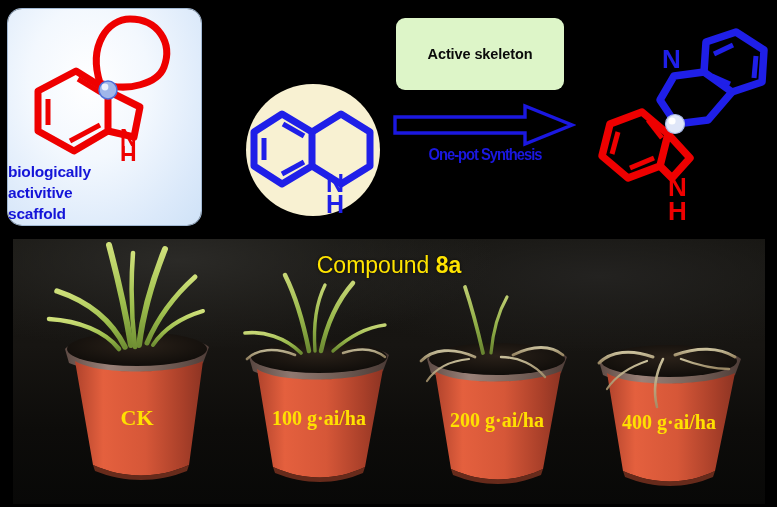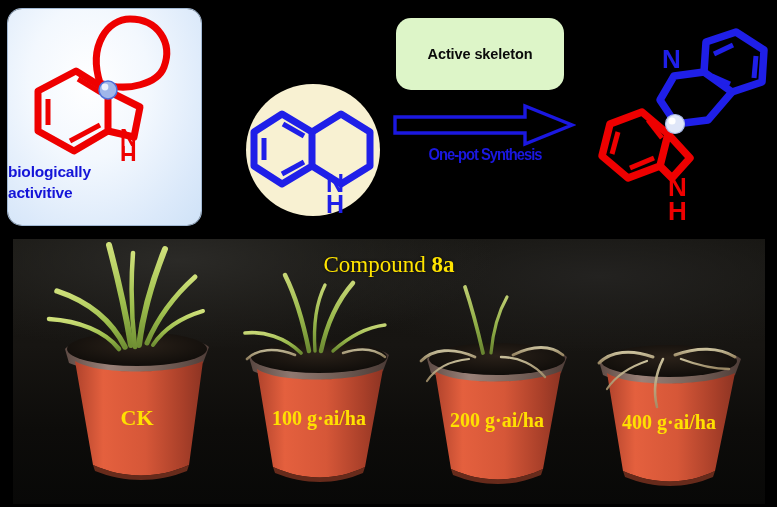--- a/index.html
+++ b/index.html
@@ -35,21 +35,21 @@
   #thq-group { position:absolute; left:238px; top:78px; width:150px; height:160px; }
   #thq-disc {
     position:absolute; left:8px; top:6px; width:134px; height:132px;
     border-radius:50%; background:#f8f1d2;
   }
   #thq-structure { position:absolute; left:0; top:0; width:150px; height:160px; }
 
   
   #strategy-box {
     position:absolute; left:396px; top:18px; width:168px; height:72px;
-    background:#ddf5c8; border-radius:15px;
+    background:#ddf5c8; border-radius:9px;
     display:flex; flex-direction:column; align-items:center; justify-content:center;
     gap:9px; color:#0b0b0b; font-weight:bold; font-size:14.5px; letter-spacing:-.1px;
   }
 
   
   #reaction-arrow { position:absolute; left:392px; top:103px; width:184px; height:44px; }
 
   
   #onepot-label {
     position:absolute; left:392px; top:146px; width:186px;
@@ -66,21 +66,21 @@
     position:absolute; left:13px; top:239px; width:752px; height:265px;
     overflow:hidden;
     background:
       radial-gradient(ellipse 60% 48% at 22% 8%,  #2b2a27 0%, rgba(20,19,18,0) 70%),
       radial-gradient(ellipse 55% 40% at 78% 14%, #232220 0%, rgba(16,16,15,0) 72%),
       linear-gradient(#14130f 0%, #171512 40%, #0d0c0a 72%, #080807 100%);
   }
   #photo-scene { position:absolute; inset:0; }
   #compound-title {
     position:absolute; left:0; top:13px; width:752px; text-align:center;
-    font-family:Liberation Serif, serif; font-size:23px; color:#ffe400;
+    font-family:Liberation Sans, sans-serif; font-size:23px; color:#ffe400;
     text-shadow:0 0 3px rgba(0,0,0,.8);
   }
   #compound-title b { font-weight:bold; }
 </style>
 </head>
 <body>
 
 <div id="abstract-band">
 
   <div id="scaffold-panel">
@@ -99,20 +99,21 @@
       <circle cx="100" cy="79" r="9" fill="#9fb6ea" stroke="#4f6fd8" stroke-width="1.5"></circle>
       <circle cx="97" cy="76" r="3.4" fill="#eaf0fc"></circle>
 
       <text x="112" y="135" font-family="Liberation Sans, sans-serif" font-size="23" font-weight="bold" fill="#ee0000">N</text>
       <text x="112" y="152" font-family="Liberation Sans, sans-serif" font-size="23" font-weight="bold" fill="#ee0000">H</text>
     </svg>
 
     <div id="scaffold-caption">
       <span>biologically</span>
       <span>activitive</span>
+      <span>scaffold</span>
     </div>
   </div>
 
   <div id="thq-group">
     <div id="thq-disc"></div>
     <svg id="thq-structure" viewBox="0 0 150 160">
 
       <path d="M44 36 L 16 54 L 16 88 L 44 106 L 74 88 L 74 54 Z" fill="none" stroke="#1f1fe8" stroke-width="7" stroke-linejoin="round"></path>
       <path d="M26 60 L 26 82" stroke="#1f1fe8" stroke-width="5"></path>
       <path d="M44 96 L 66 84" stroke="#1f1fe8" stroke-width="5"></path>

